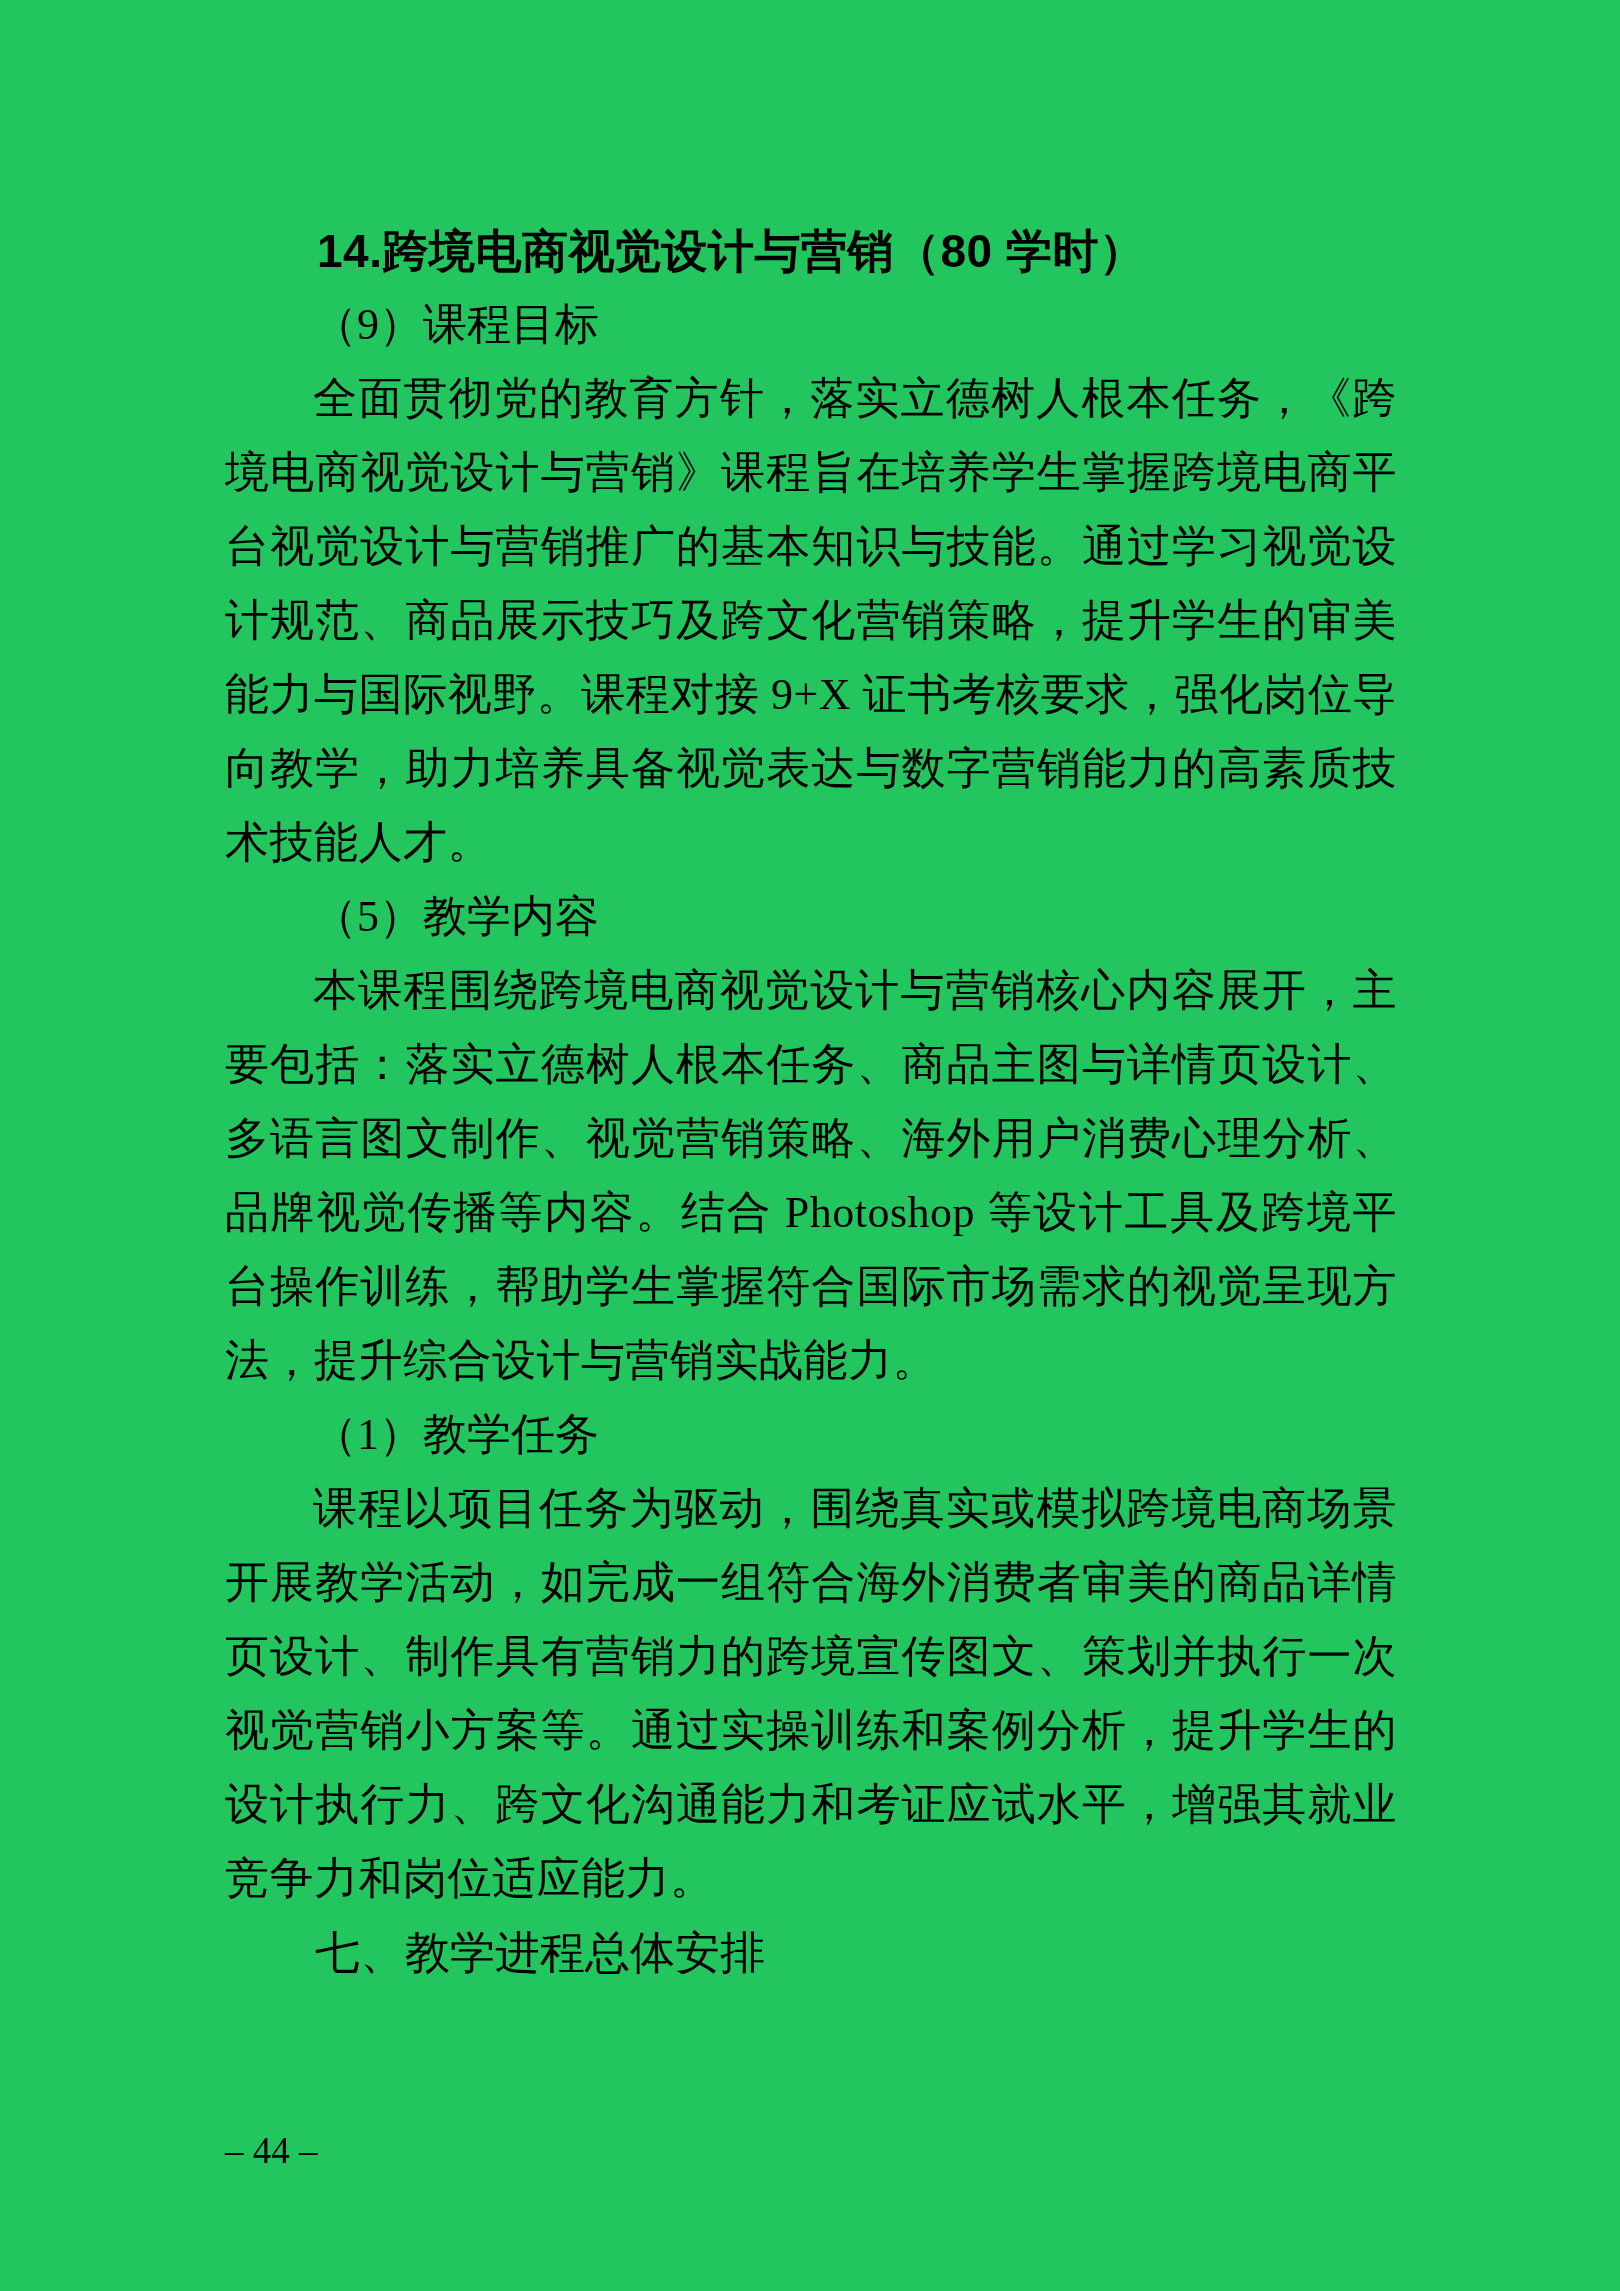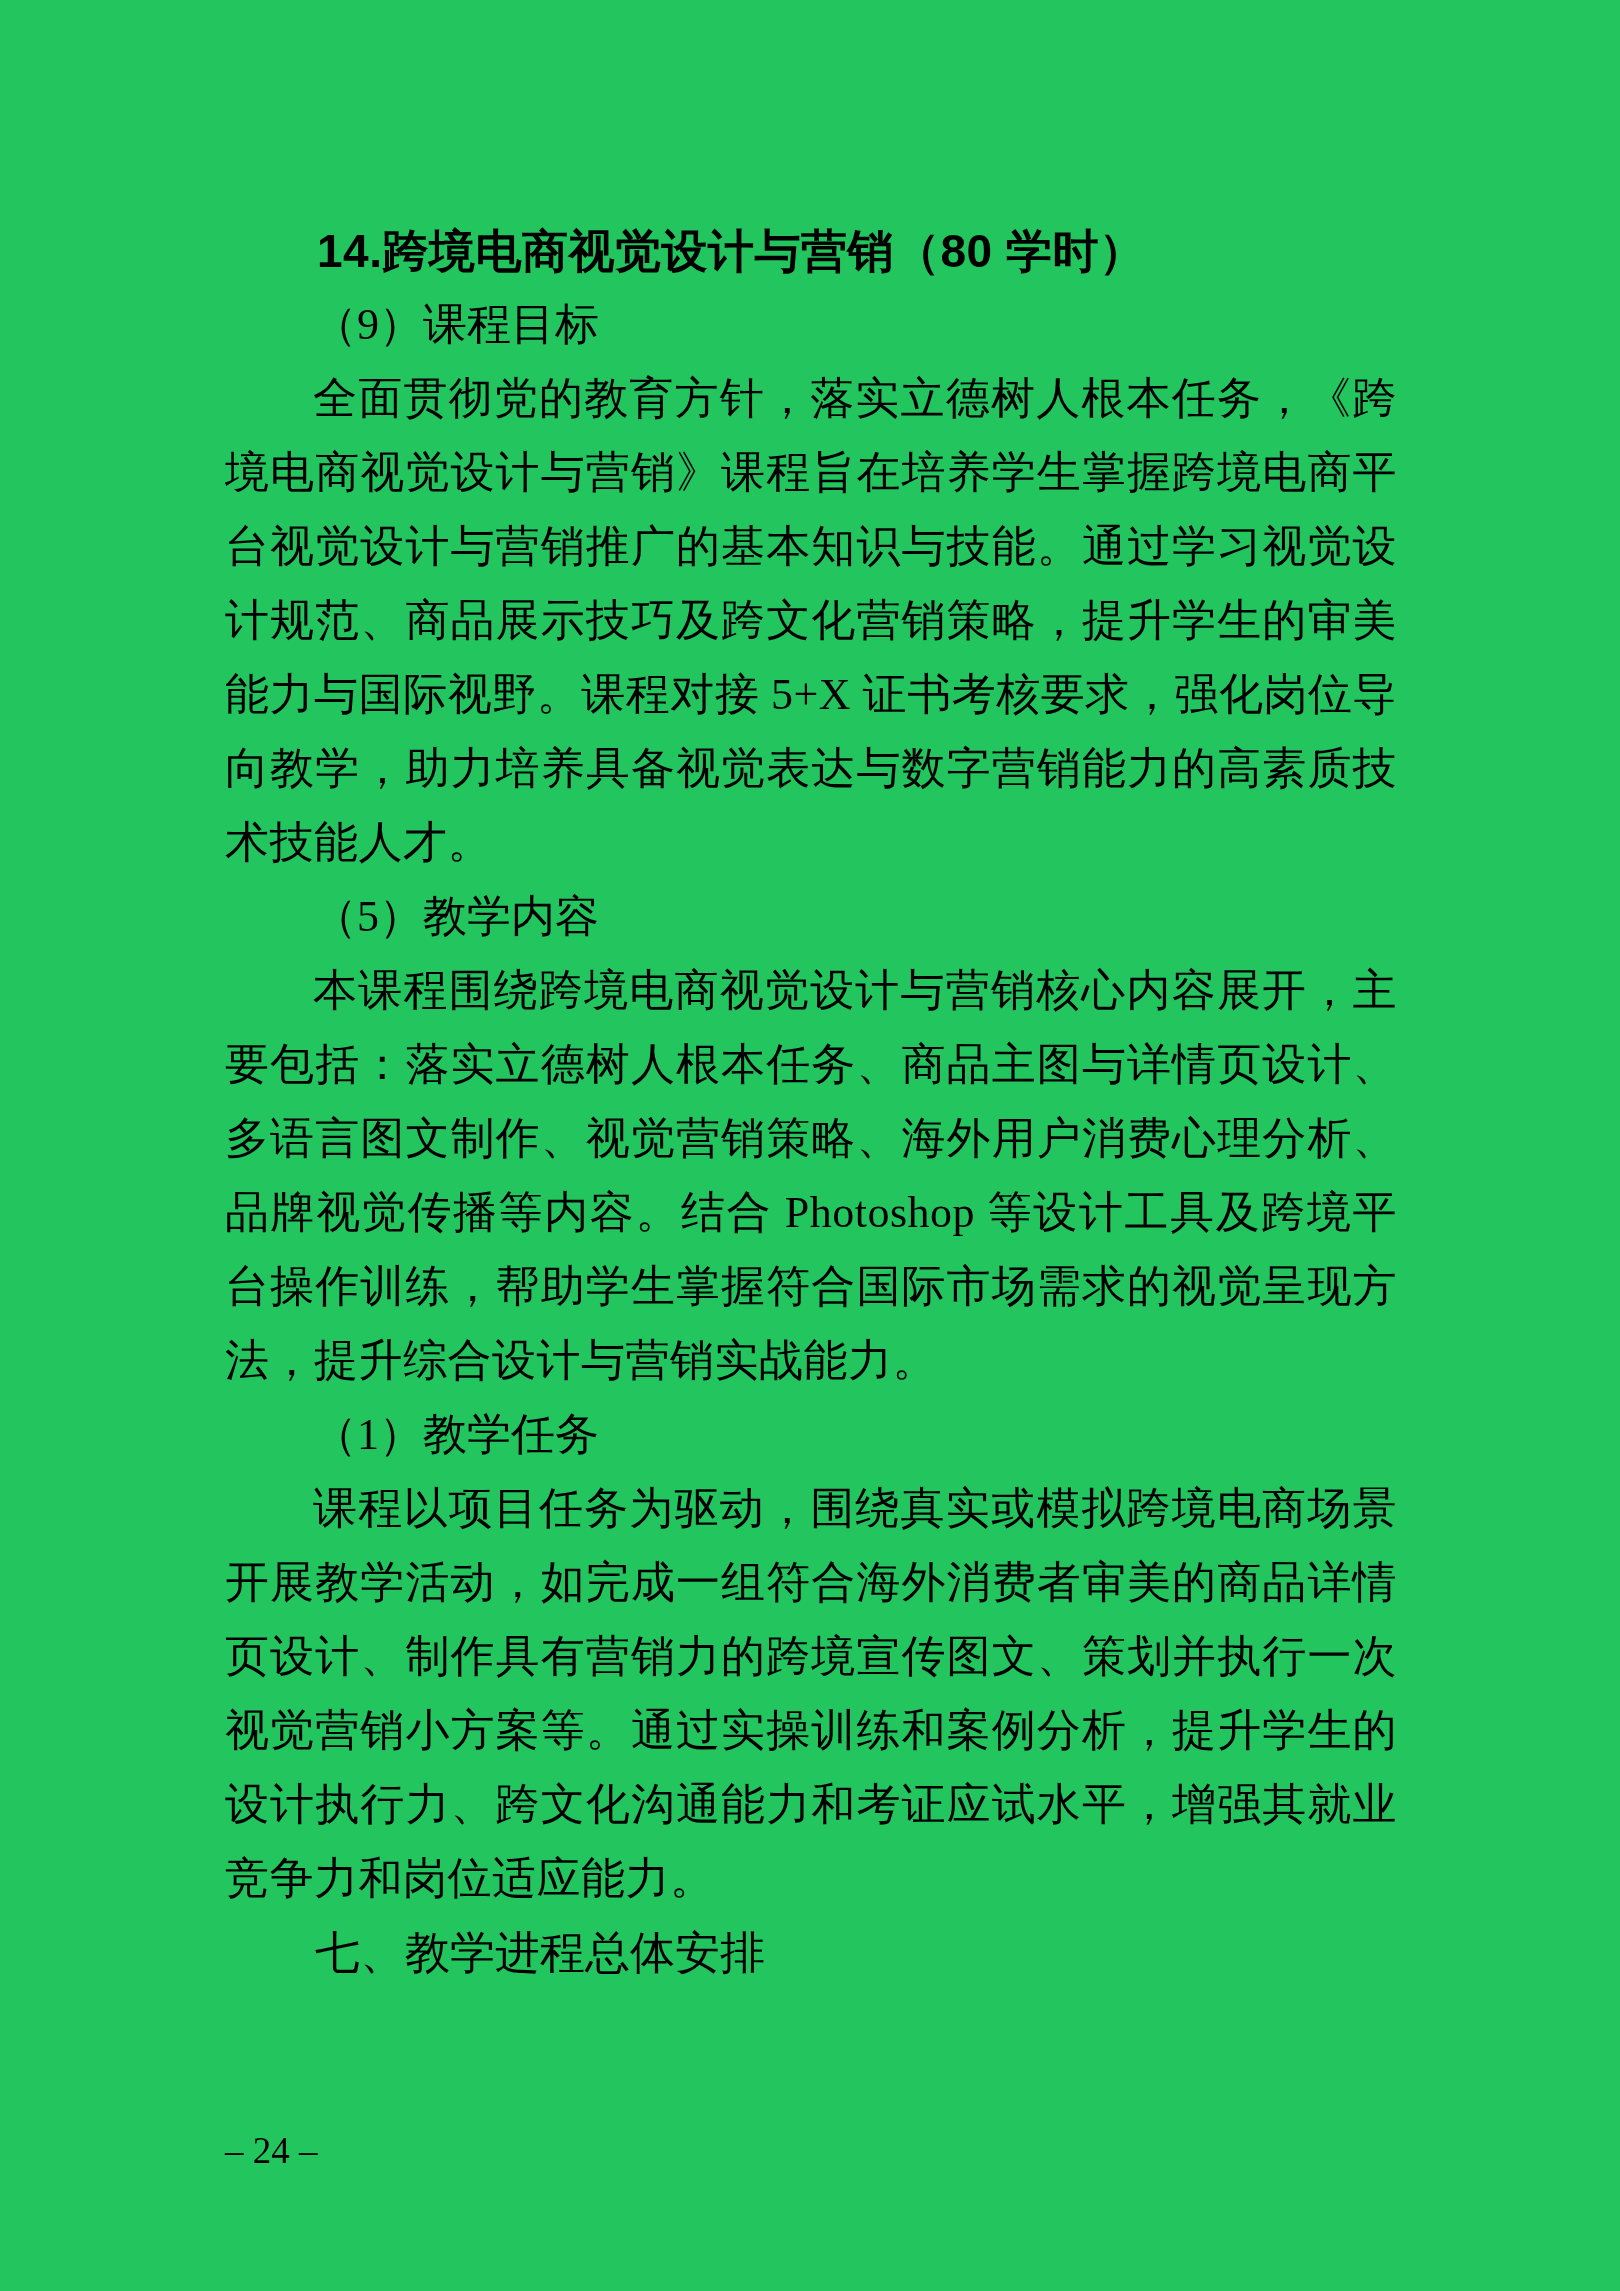--- a/index.html
+++ b/index.html
@@ -69,29 +69,29 @@
 </head>
 <body>
 
 <div class="page">
   <div class="content">
 
     <h1 class="course-title">14.跨境电商视觉设计与营销（80 学时）</h1>
 
     <p class="sub-heading">（9）课程目标</p>
 
-    <p class="body-para">全面贯彻党的教育方针，落实立德树人根本任务，《跨境电商视觉设计与营销》课程旨在培养学生掌握跨境电商平台视觉设计与营销推广的基本知识与技能。通过学习视觉设计规范、商品展示技巧及跨文化营销策略，提升学生的审美能力与国际视野。课程对接 5+X 证书考核要求，强化岗位导向教学，助力培养具备视觉表达与数字营销能力的高素质技术技能人才。</p>
+    <p class="body-para">全面贯彻党的教育方针，落实立德树人根本任务，《跨境电商视觉设计与营销》课程旨在培养学生掌握跨境电商平台视觉设计与营销推广的基本知识与技能。通过学习视觉设计规范、商品展示技巧及跨文化营销策略，提升学生的审美能力与国际视野。课程对接 9+X 证书考核要求，强化岗位导向教学，助力培养具备视觉表达与数字营销能力的高素质技术技能人才。</p>
 
     <p class="sub-heading">（5）教学内容</p>
 
     <p class="body-para">本课程围绕跨境电商视觉设计与营销核心内容展开，主要包括：落实立德树人根本任务、商品主图与详情页设计、多语言图文制作、视觉营销策略、海外用户消费心理分析、品牌视觉传播等内容。结合 Photoshop 等设计工具及跨境平台操作训练，帮助学生掌握符合国际市场需求的视觉呈现方法，提升综合设计与营销实战能力。</p>
 
     <p class="sub-heading">（1）教学任务</p>
 
     <p class="body-para">课程以项目任务为驱动，围绕真实或模拟跨境电商场景开展教学活动，如完成一组符合海外消费者审美的商品详情页设计、制作具有营销力的跨境宣传图文、策划并执行一次视觉营销小方案等。通过实操训练和案例分析，提升学生的设计执行力、跨文化沟通能力和考证应试水平，增强其就业竞争力和岗位适应能力。</p>
 
     <h2 class="chapter-heading">七、教学进程总体安排</h2>
 
   </div>
 
-  <div class="page-footer">– 24 –</div>
+  <div class="page-footer">– 44 –</div>
 </div>
 
 
 </body></html>

